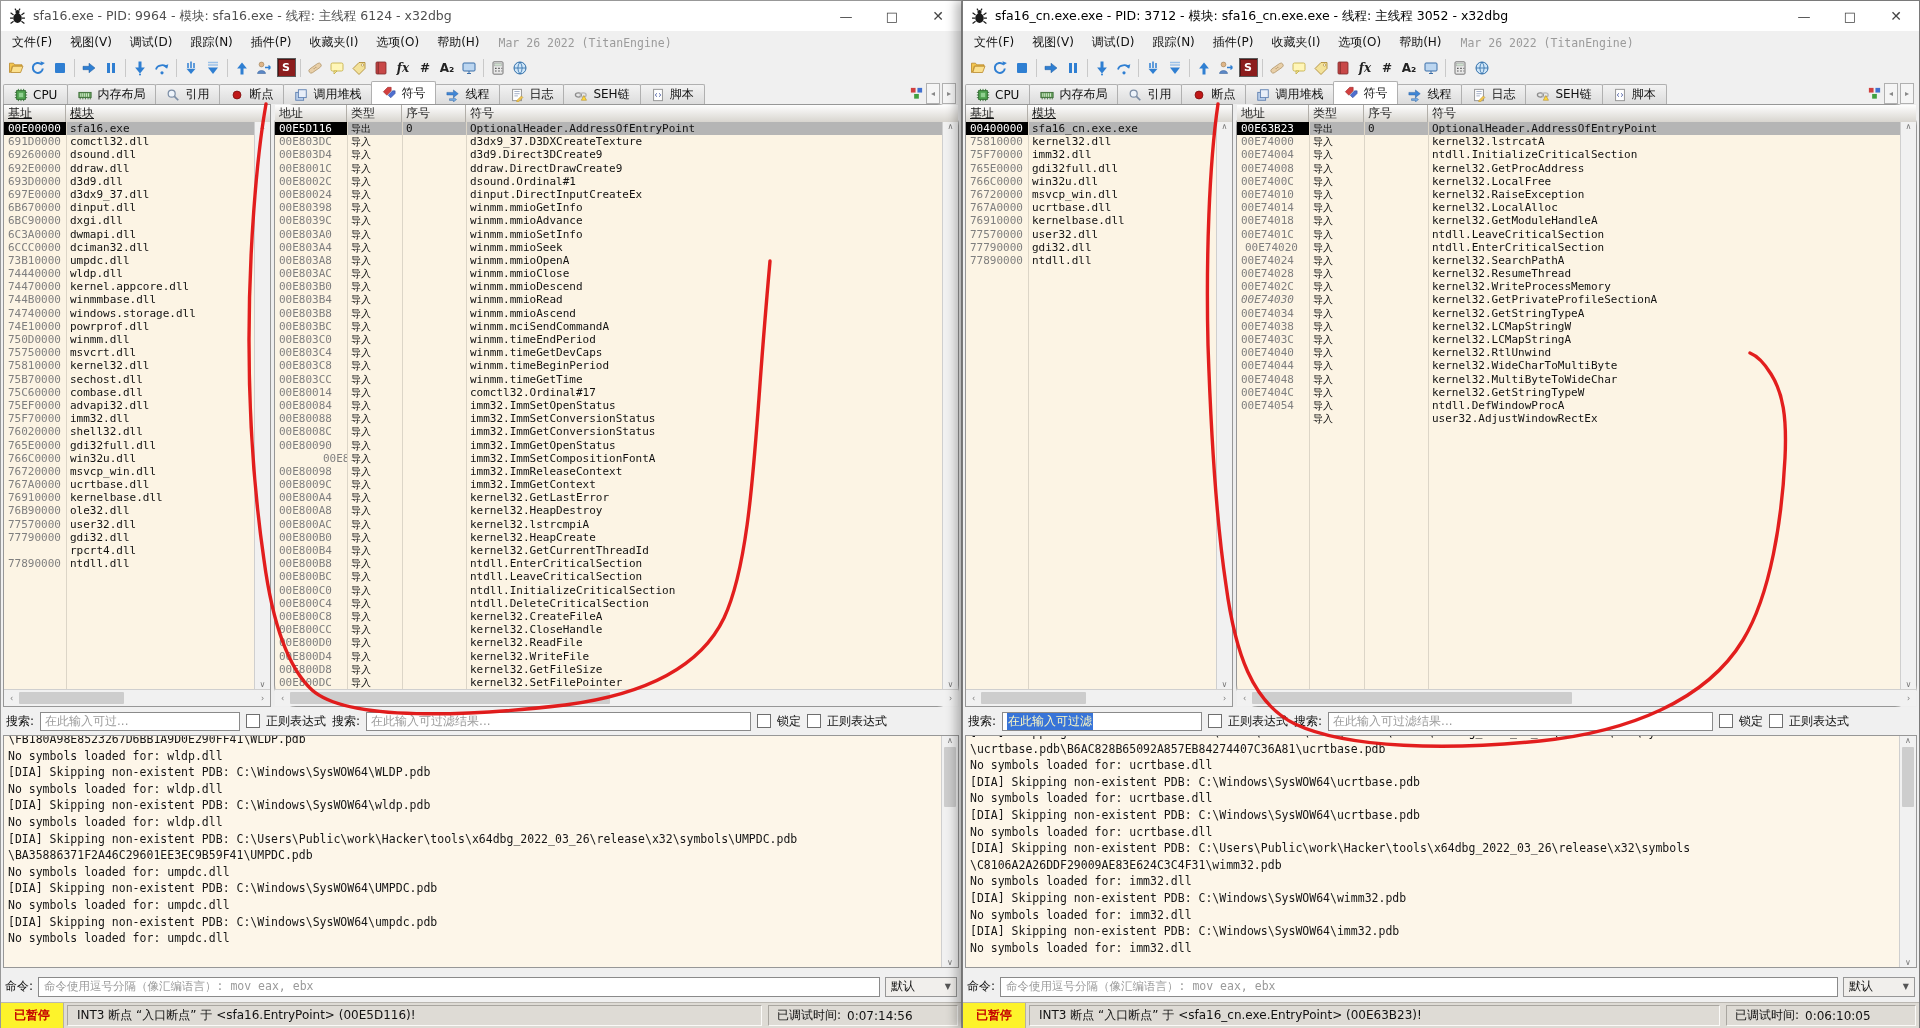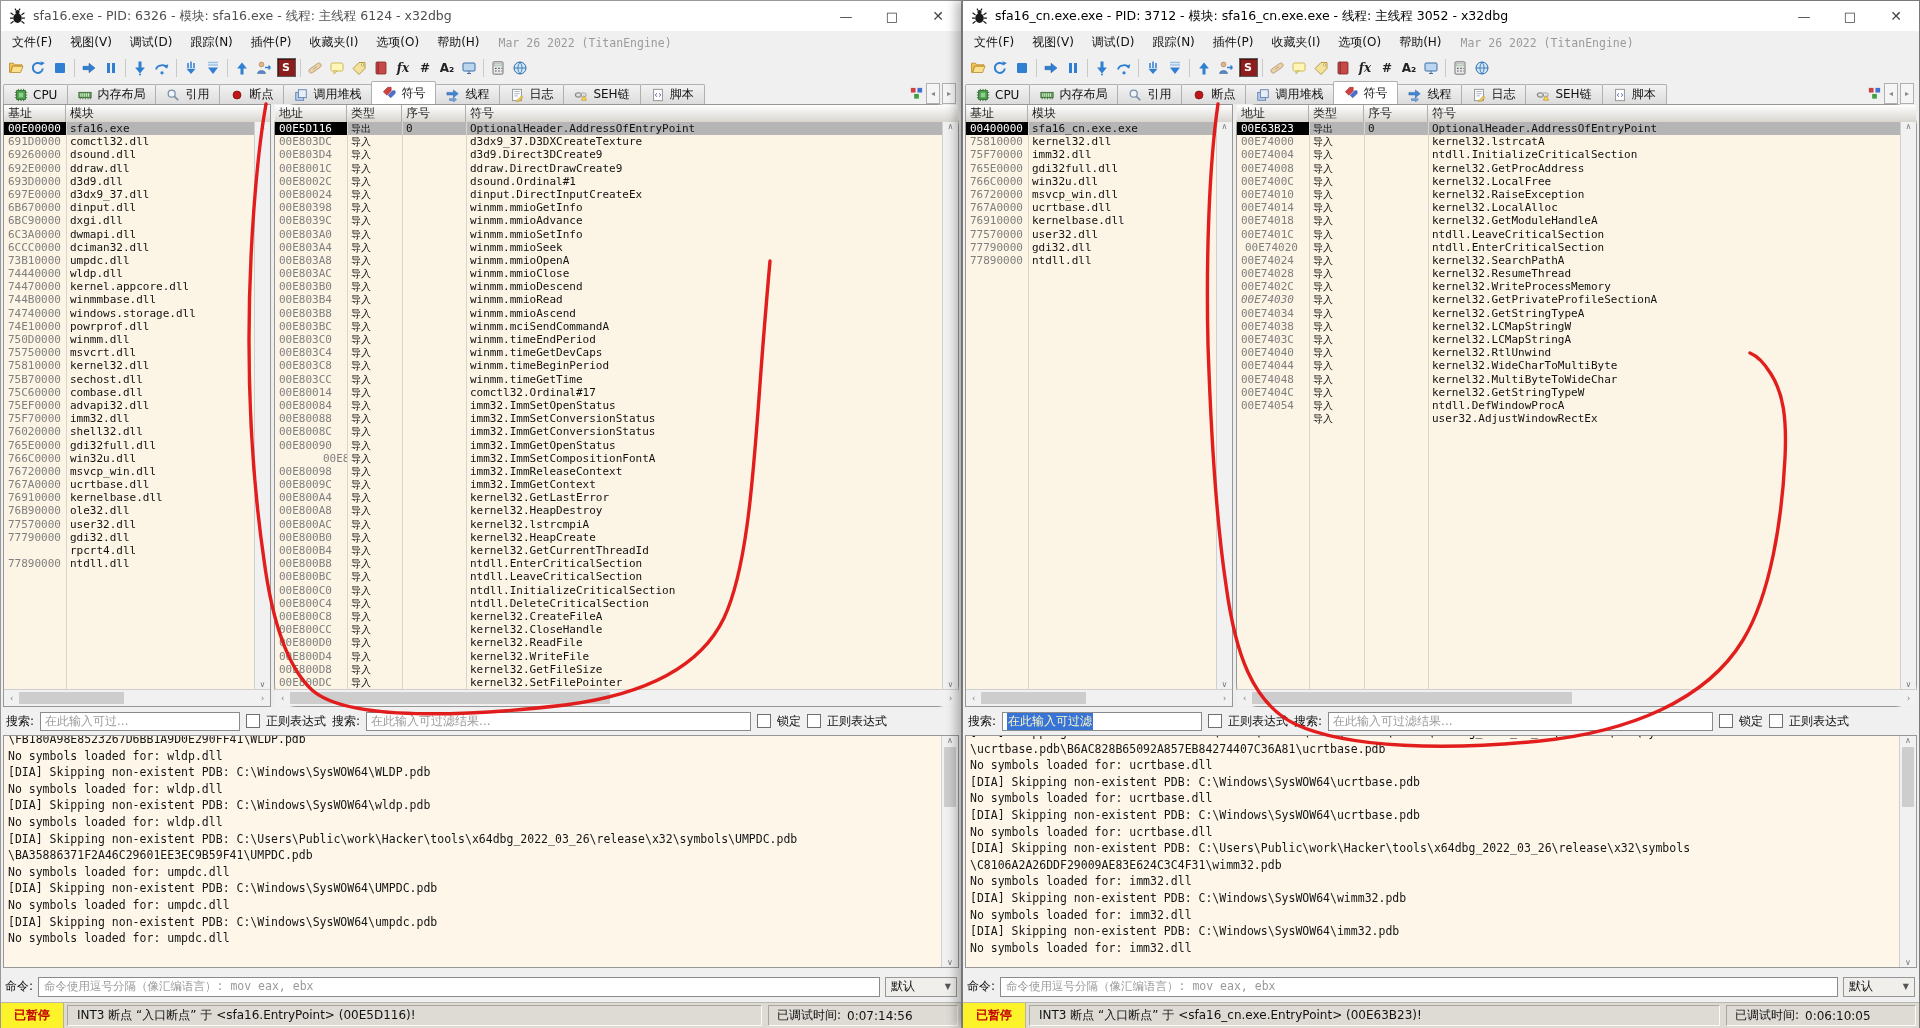--- a/index.html
+++ b/index.html
@@ -28,21 +28,21 @@
   
   .tabbar{position:absolute;top:80px;left:0;right:0;height:23px;background:#f0f0f0;display:flex;align-items:flex-end;padding-left:2px;}
   .tab{height:19px;display:flex;align-items:center;gap:5px;padding:0 10px;border:1px solid #b0b0b0;border-bottom:none;
        background:linear-gradient(#f3f3f3,#dcdcdc);margin-right:-1px;border-radius:2px 2px 0 0;white-space:nowrap;}
   .tab.active{background:#fff;height:22px;position:relative;z-index:2;}
   .tab-extras{margin-left:auto;display:flex;align-items:center;gap:2px;padding-right:5px;}
   .tab-scroll{width:12px;height:19px;border:1px solid #b0b0b0;background:#f5f5f5;color:#888;font-size:8px;display:flex;align-items:center;justify-content:center;}
   
   .view{position:absolute;top:103px;left:2px;right:2px;height:603px;background:#eee;}
   .pane{position:absolute;top:0;bottom:0;border:1px solid #979797;background:#fcf4e4;box-sizing:border-box;}
-  .pane.modules{left:0;width:268px;}
+  .pane.modules{left:0;width:268px;text-decoration:underline;}
   .pane.symbols{left:271px;right:0;border-radius:22px;}
   .phead{display:flex;height:17px;background:linear-gradient(#fefefe,#d8d5cf);border-bottom:1px solid #a7a49e;}
   .phc{display:flex;align-items:center;padding-left:4px;font-size:12px;color:#1c1c1c;border-right:1px solid #b2afa9;box-sizing:border-box;overflow:hidden;}
   .phc:last-child{border-right:none;flex:1;}
   .pbody{position:absolute;left:0;top:17px;right:16px;bottom:17px;overflow:hidden;
          font-family:"DejaVu Sans Mono",monospace;font-size:11px;}
   .prow{display:flex;height:13.2px;line-height:13.3px;white-space:nowrap;}
   .pcell{box-sizing:border-box;padding-left:4px;overflow:hidden;flex-shrink:0;}
   .pcell.grow{flex:1 1 auto;}
   .addrtx{color:#7f7f7f;}
@@ -90,21 +90,21 @@
 
 <div class="window" id="win-left">
   <div class="titlebar">
     <span class="appicon">
         <svg class="ic" width="17" height="17" viewBox="0 0 16 16">
           <ellipse cx="8" cy="9.5" rx="4" ry="4.6" fill="#1a1a1a"></ellipse>
           <circle cx="8" cy="3.8" r="2" fill="#1a1a1a"></circle>
           <path d="M4.3 6.5L1.5 4.5M4 9.5H1M4.3 12.5l-2.8 2M11.7 6.5l2.8-2M12 9.5h3M11.7 12.5l2.8 2M6.6 2.2L5.6.6M9.4 2.2l1-1.6" stroke="#1a1a1a" stroke-width="1.1" fill="none"></path>
         </svg>
       </span>
-    <span class="wtitle">sfa16.exe - PID: 6326 - 模块: sfa16.exe - 线程: 主线程 6124 - x32dbg</span>
+    <span class="wtitle">sfa16.exe - PID: 9964 - 模块: sfa16.exe - 线程: 主线程 6124 - x32dbg</span>
     <div class="win-controls">
       <span class="wc">—</span>
       <span class="wc">□</span>
       <span class="wc close">✕</span>
     </div>
   </div>
   <div class="menubar">
       <span class="menu-item">文件(F)</span>
       <span class="menu-item">视图(V)</span>
       <span class="menu-item">调试(D)</span>

